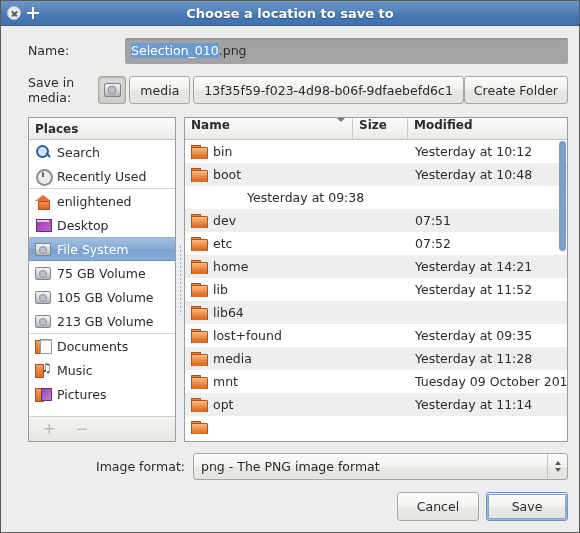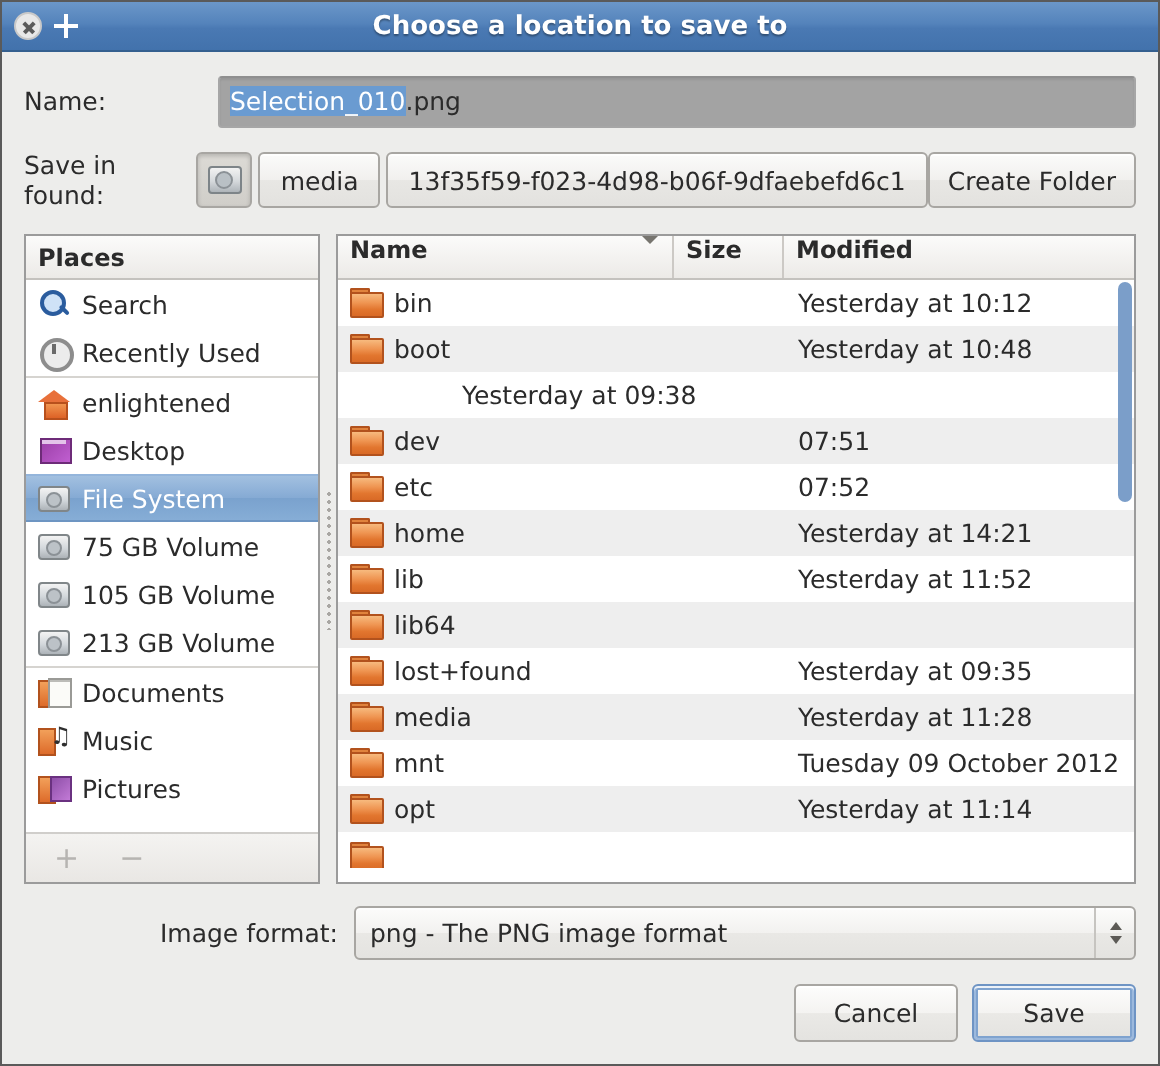--- a/index.html
+++ b/index.html
@@ -59,20 +59,21 @@
     text-shadow: 0 1px 1px rgba(0,0,0,0.35);
     pointer-events: none;
   }
 
   
   .dialog-body {
     flex: 1 1 auto;
     padding: 11px 11px 0 11px;
     display: flex; flex-direction: column;
     background: #ededeb;
+    margin-left: 16px;
   }
 
   
   .row-name {
     display: flex; align-items: center;
     height: 27px; margin-bottom: 11px;
   }
   .lbl-name { width: 97px; font-size: 12.5px; color: #2b2b2b; }
   .name-entry {
     flex: 1 1 auto; height: 26px;
@@ -322,21 +323,21 @@
   }
   .files-rows { flex: 1 1 auto; overflow: hidden; position: relative; }
   .frow {
     height: 23px;
     display: flex; align-items: center;
     font-size: 12.5px; color: #2b2b2b;
   }
   .frow.alt { background: #eeeeee; }
   .fr-name {
     width: 168px; flex: 0 0 168px;
-    display: flex; align-items: flex-start; gap: 6px;
+    display: flex; align-items: center; gap: 6px;
     padding-left: 6px; white-space: nowrap; overflow: hidden;
   }
   .fr-size { width: 55px; flex: 0 0 55px; }
   .fr-mod  { flex: 1 1 auto; padding-left: 7px; white-space: nowrap; }
   .folder-ico {
     width: 16px; height: 13px; flex: 0 0 16px; position: relative;
   }
   .folder-ico::before {
     content: ""; position: absolute; left: 0; top: 0;
     width: 8px; height: 3px;
@@ -439,21 +440,21 @@
 
     <div class="row-name">
       <div class="lbl-name">Name:</div>
       <div class="name-entry">
         <span class="sel-text">Selection_010</span>
           <span class="rest-text">.png</span>
       </div>
     </div>
 
     <div class="row-folder">
-      <div class="lbl-folder">Save in found:</div>
+      <div class="lbl-folder">Save in media:</div>
       <div class="pathbar">
         <div class="pbtn icon-only active">
           <span class="drive-ico"></span>
         </div>
         <div class="pbtn">media</div>
         <div class="pbtn">13f35f59-f023-4d98-b06f-9dfaebefd6c1</div>
       </div>
       <div class="create-folder-btn">Create Folder</div>
     </div>
 

